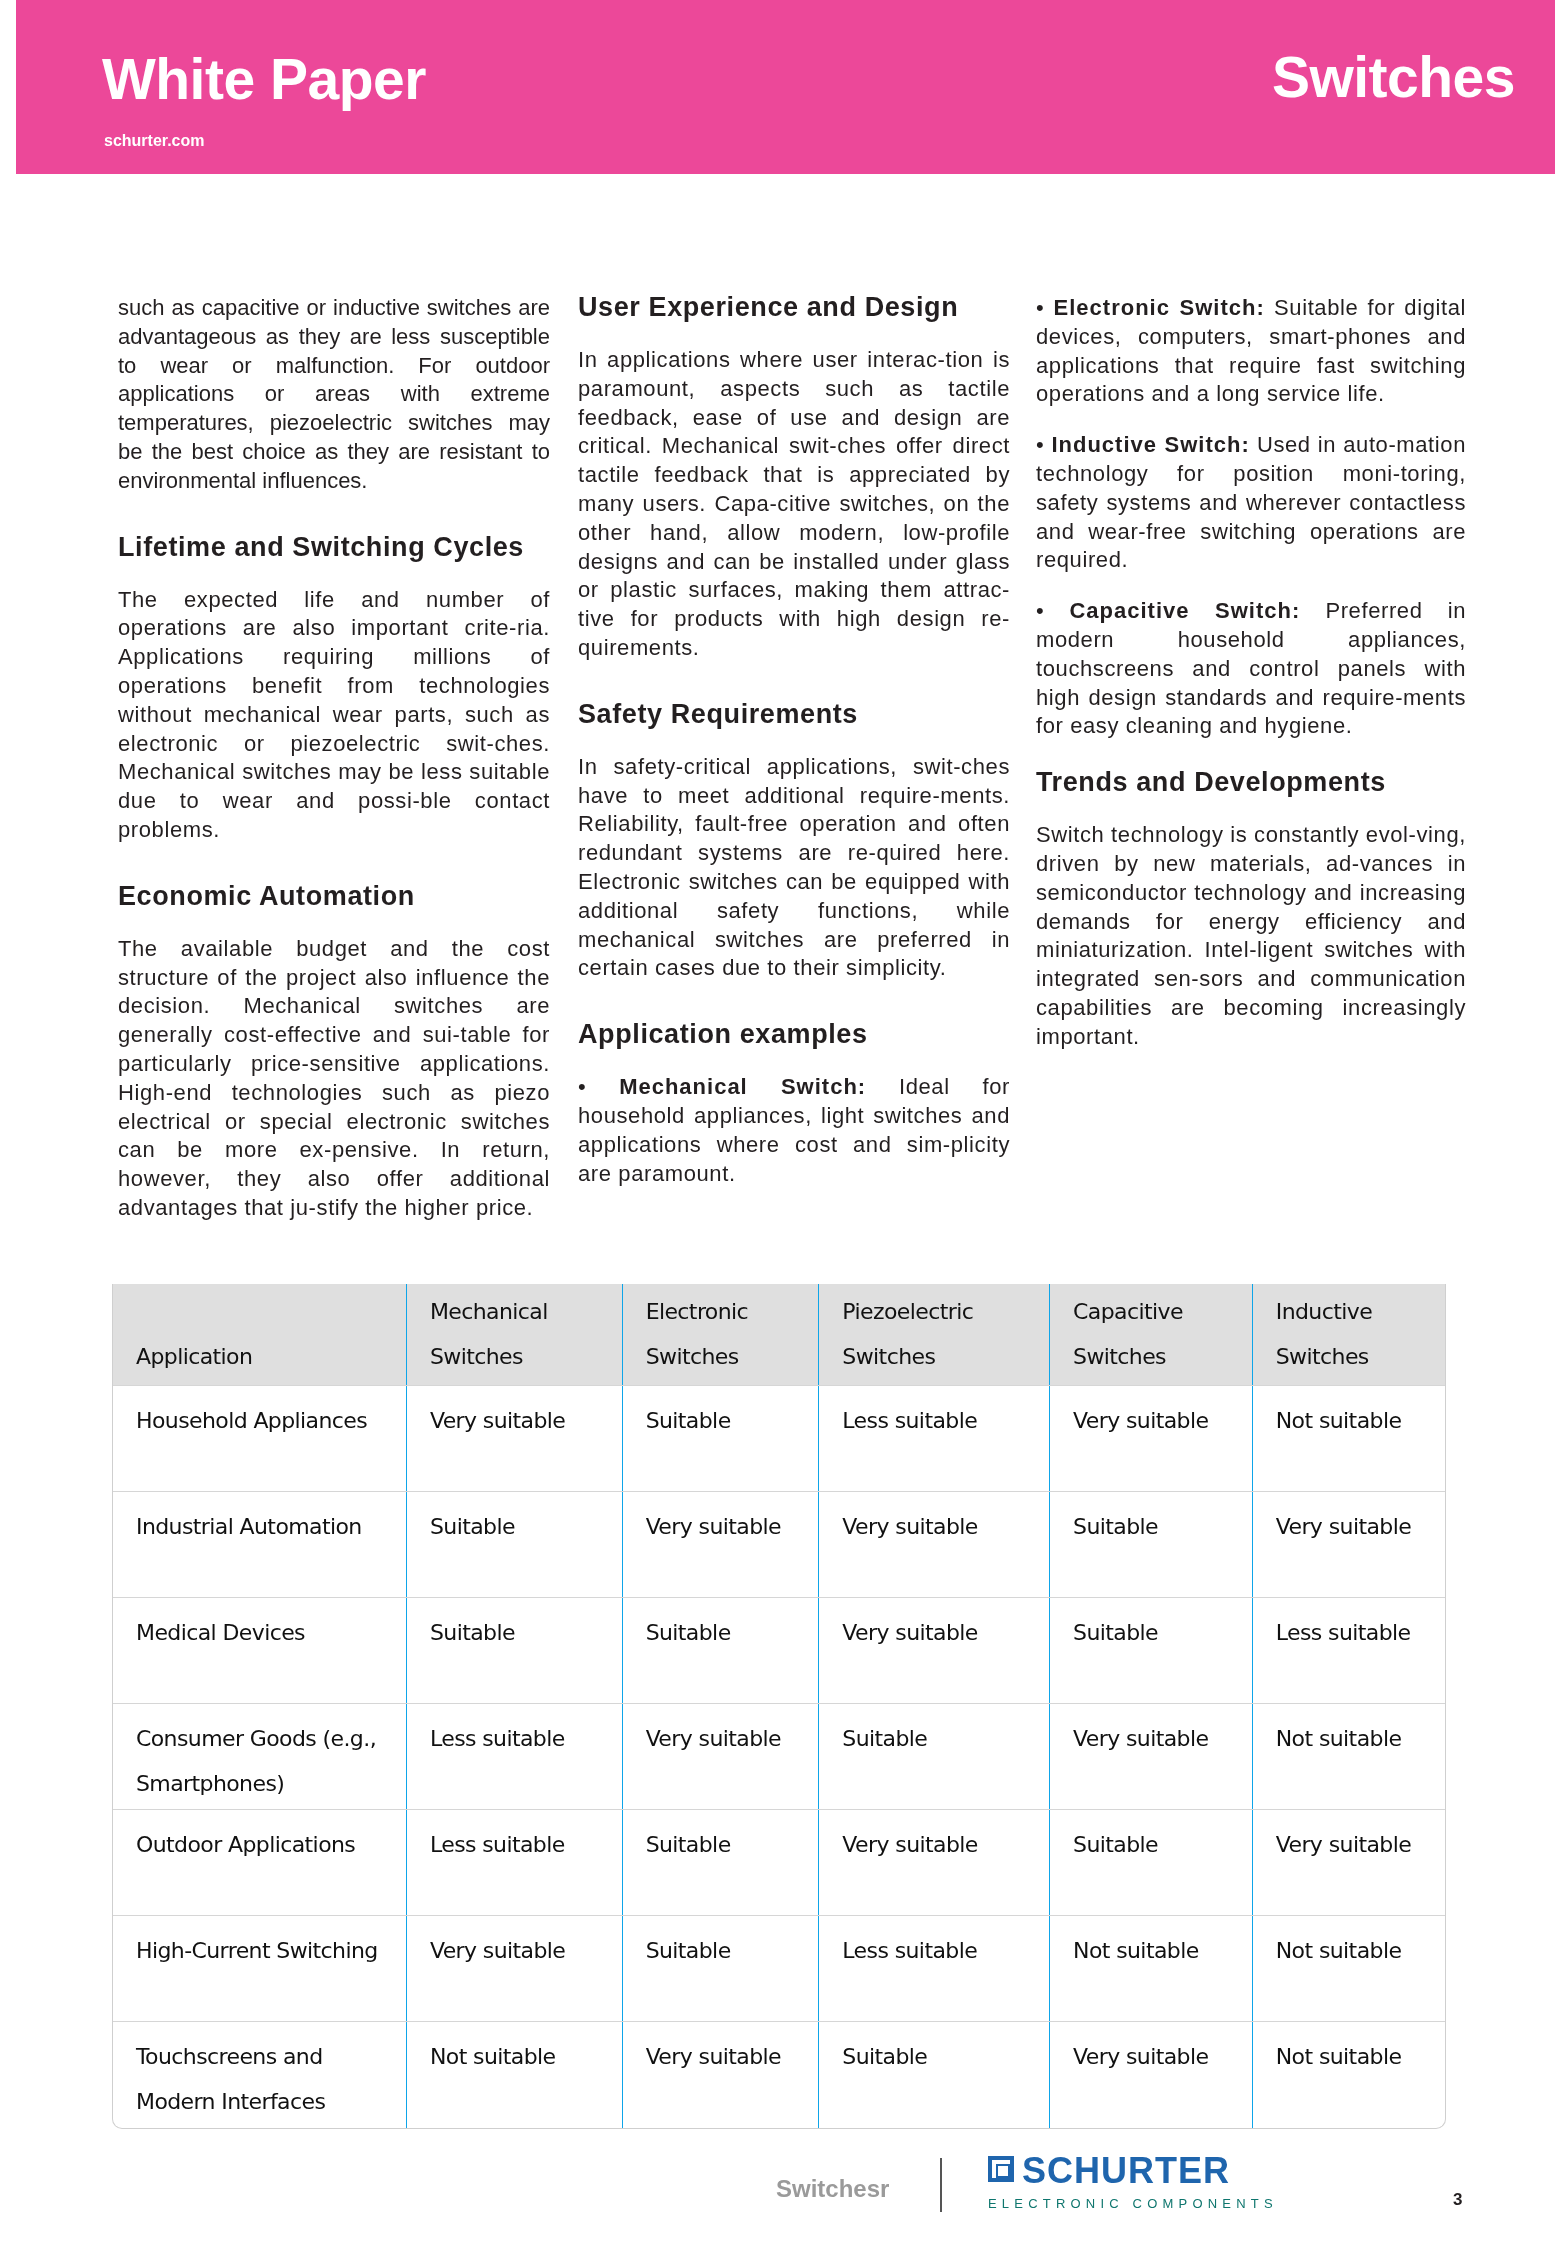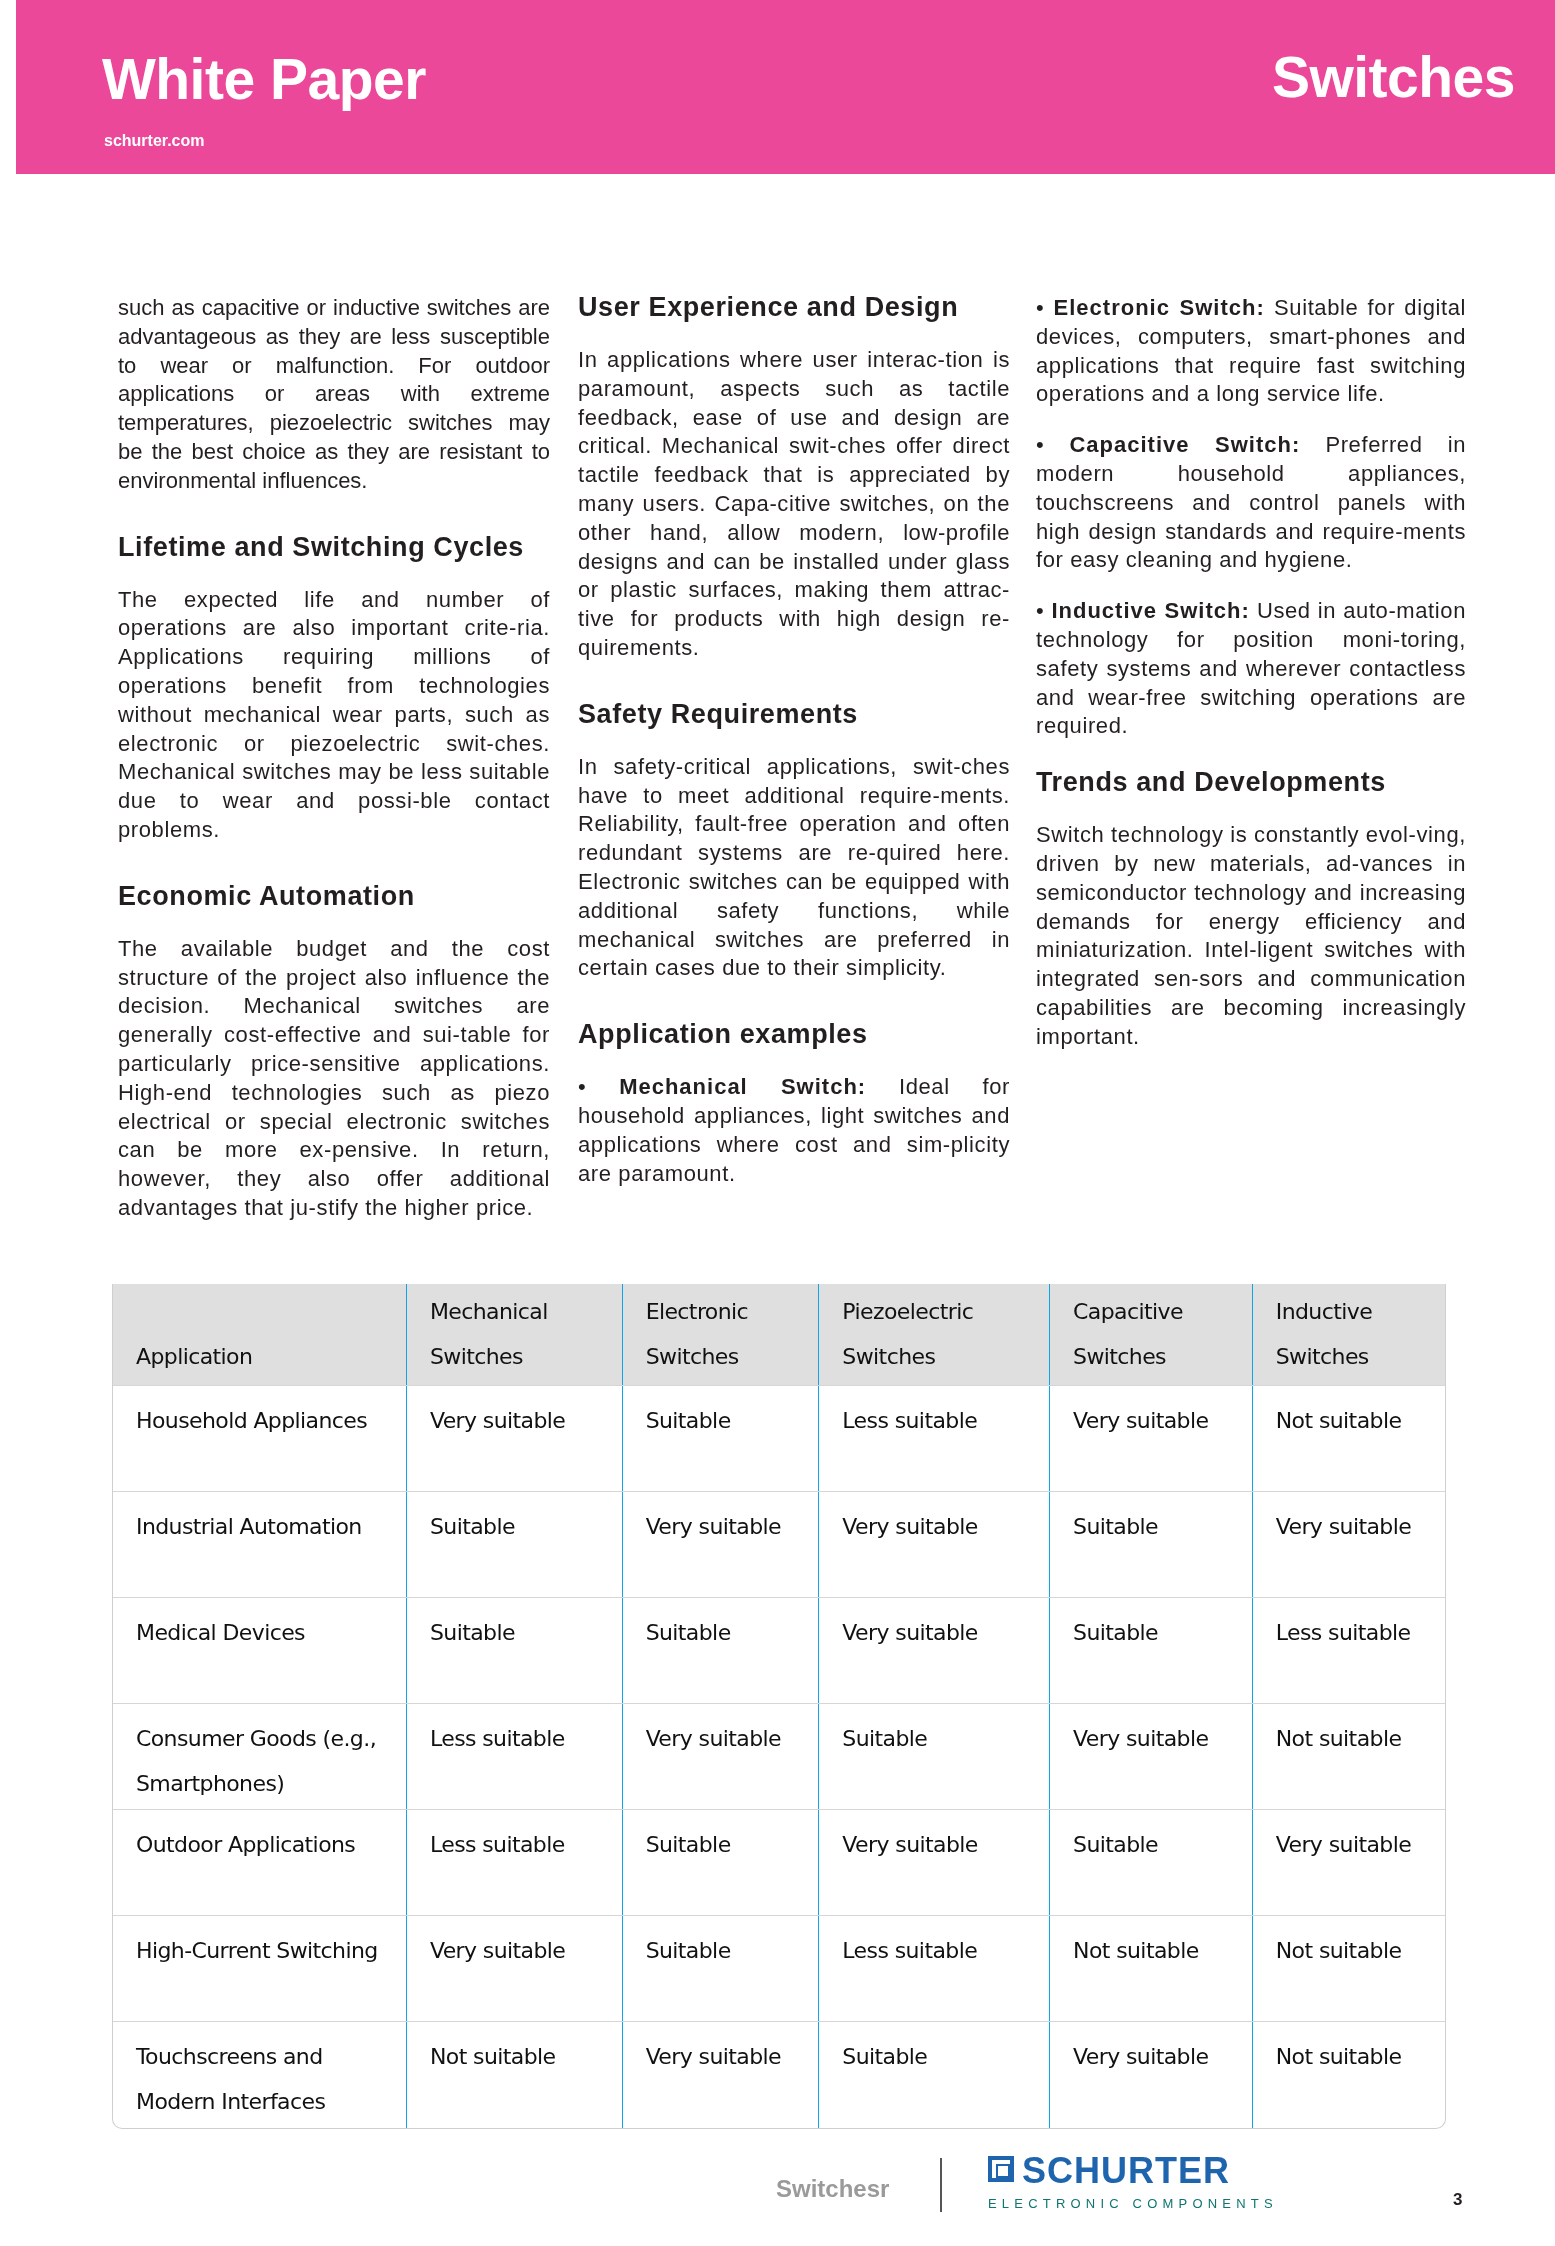--- a/index.html
+++ b/index.html
@@ -72,27 +72,27 @@
 </div>
 
 <div class="col col3">
   <p class="para">
     <span>•</span>
     <b>Electronic Switch:</b>
     <span>Suitable for digital devices, computers, smart-phones and applications that require fast switching operations and a long service life.</span>
   </p>
   <p class="para gap-item">
     <span>•</span>
-    <b>Capacitive Switch:</b>
-    <span>Preferred in modern household appliances, touchscreens and control panels with high design standards and require-ments for easy cleaning and hygiene.</span>
+    <b>Inductive Switch:</b>
+    <span>Used in auto-mation technology for position moni-toring, safety systems and wherever contactless and wear-free switching operations are required.</span>
   </p>
   <p class="para gap-item">
     <span>•</span>
-    <b>Inductive Switch:</b>
-    <span>Used in auto-mation technology for position moni-toring, safety systems and wherever contactless and wear-free switching operations are required.</span>
+    <b>Capacitive Switch:</b>
+    <span>Preferred in modern household appliances, touchscreens and control panels with high design standards and require-ments for easy cleaning and hygiene.</span>
   </p>
   <h2 class="gap-h" style="margin-top:24px;">Trends and Developments</h2>
   <p class="para">Switch technology is constantly evol-ving, driven by new materials, ad-vances in semiconductor technology and increasing demands for energy efficiency and miniaturization. Intel-ligent switches with integrated sen-sors and communication capabilities are becoming increasingly important.</p>
 </div>
 
 <div class="tbl-wrap">
   <table>
     <colgroup>
       <col class="c0">
         <col class="c1">

